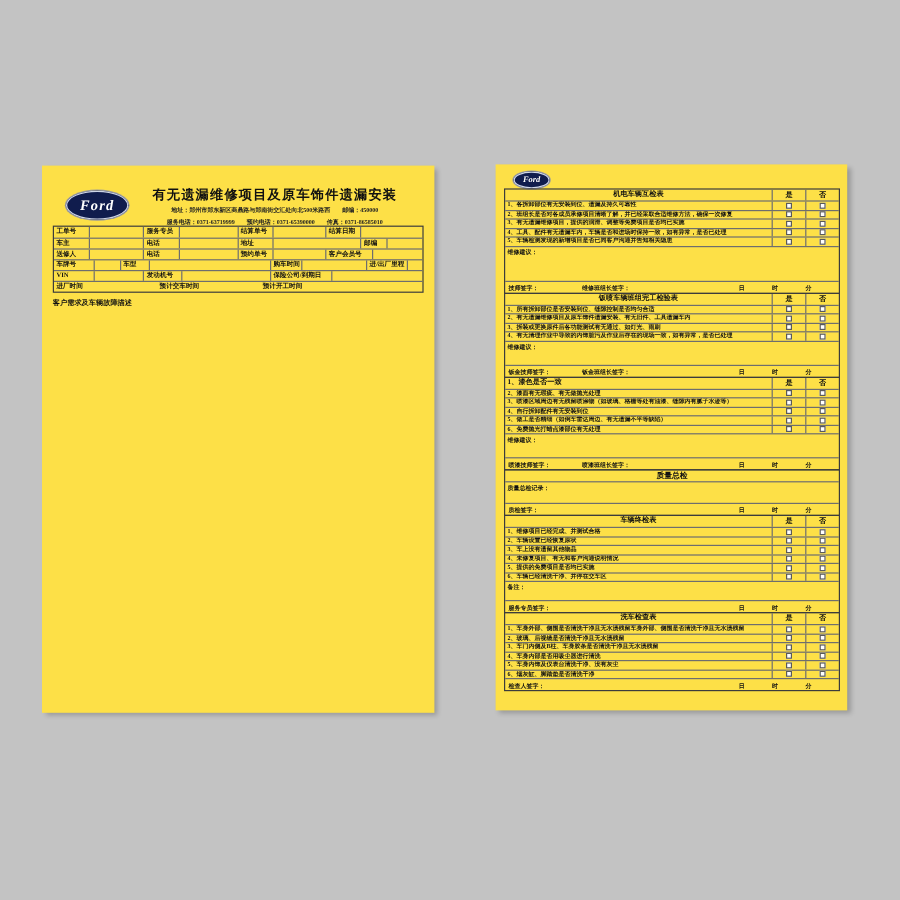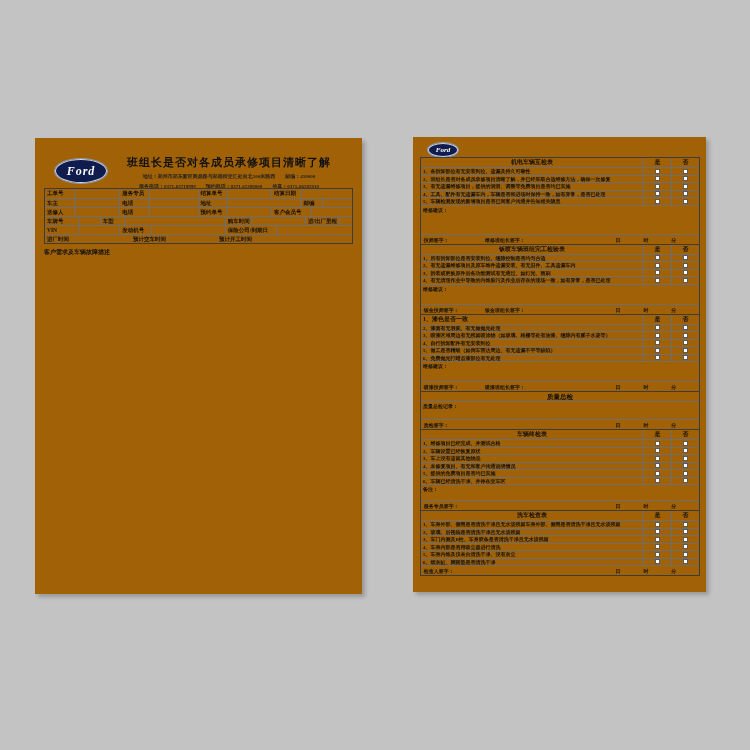--- a/index.html
+++ b/index.html
@@ -1,19 +1,19 @@
 <!DOCTYPE html>
 <html><head>
 <meta charset="utf-8">
 <style>
   * { margin:0; padding:0; box-sizing:border-box; }
   html,body { width:750px; height:750px; }
   body { font-family:"Liberation Serif","DejaVu Sans",serif; background:#c3c3c3; position:relative; overflow:hidden; }
 
-  .page { position:absolute; background:#a16207; box-shadow:3px 3px 4px rgba(0,0,0,0.22); }
+  .page { position:absolute; background:#fde047; box-shadow:3px 3px 4px rgba(0,0,0,0.22); }
   #left-page  { left:35px; top:138px; width:327px; height:456px; }
   #right-page { left:413px; top:137px; width:293px; height:455px; }
 
   
   .ford-logo { position:absolute; border-radius:50%; background:#101c4d;
                display:flex; align-items:center; justify-content:center;
                box-shadow:0 0 0 1px #9a9a9a, inset 0 0 0 1px #cfd6e8; }
   #left-logo  { left:20px; top:21px; width:52px; height:24px; }
   #right-logo { left:15px; top:6px;  width:30px; height:14px; }
   .ford-script { color:#fff; font-style:italic; font-weight:bold; font-family:"Liberation Serif",serif; letter-spacing:1px; }
@@ -57,21 +57,21 @@
   .sec-title { height:9px; font-size:6.5px; font-weight:bold; line-height:9px; text-align:center; color:#111; }
 </style>
 </head>
 <body>
 
 <div class="page" id="left-page">
   <div class="ford-logo" id="left-logo">
     <span class="ford-script">Ford</span>
   </div>
   <div class="lp-head">
-    <div class="company">班组长是否对各成员承修项目清晰了解</div>
+    <div class="company">有无遗漏维修项目及原车饰件遗漏安装</div>
     <div class="addr">地址：郑州市郑东新区商鼎路与郑南街交汇处向北500米路西　　邮编：450000</div>
     <div class="addr">服务电话：0371-63719999　　预约电话：0371-65390000　　传真：0371-86585010</div>
   </div>
   <div id="info-table">
       <div class="info-row">
         <div class="info-cell lbl" style="width: 9.6%;">工单号</div>
         <div class="info-cell val" style="width: 14.6%;"></div>
         <div class="info-cell lbl" style="width: 9.6%;">服务专员</div>
         <div class="info-cell val" style="width: 15.9%;"></div>
         <div class="info-cell lbl" style="width: 9.6%;">结算单号</div>

